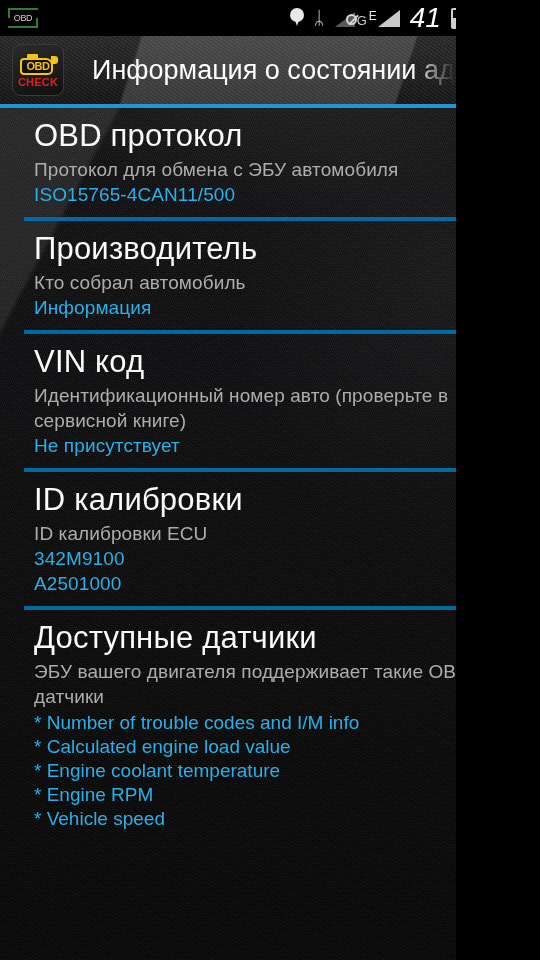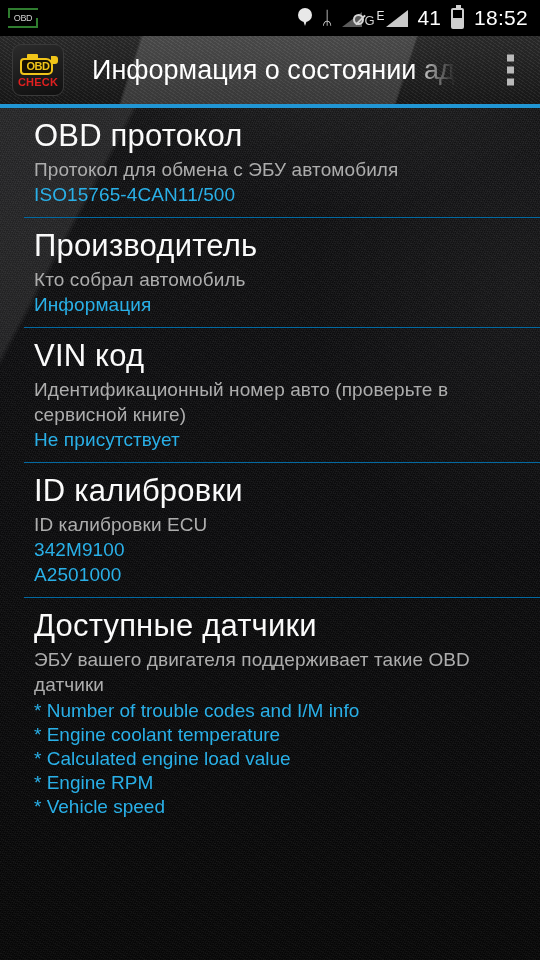--- a/index.html
+++ b/index.html
@@ -3,21 +3,21 @@
 <meta charset="utf-8">
 <style>
   * { margin:0; padding:0; box-sizing:border-box; }
   html, body {
     width:540px; height:960px;
     background:#000;
     font-family:"Liberation Sans", sans-serif;
     overflow:hidden;
   }
   #screen {
-    position:relative; width:540px; height:960px;
+    position:relative; width:456px; height:960px;
     background:#0d0d0d; overflow:hidden;
   }
 
   
   #bg-texture {
     position:absolute; inset:0;
     background-color:#111113;
     background-image:
       linear-gradient(118deg, rgba(255,255,255,.085) 0%, rgba(255,255,255,.085) 18%, rgba(255,255,255,0) 18.6%, rgba(255,255,255,0) 100%),
       radial-gradient(ellipse 360px 220px at 62% 6%, rgba(255,255,255,.055), rgba(255,255,255,0) 70%),
@@ -75,21 +75,21 @@
   .tri-dim .ban::after {
     content:""; position:absolute; left:-1px; top:3px;
     width:13px; height:2px; background:#d5d5d5; transform:rotate(-45deg);
   }
   .g-letter { font-size:13px; color:#cfcfcf; line-height:1; margin:0 1px 0 1px; }
   .e-letter { font-size:12px; color:#e8e8e8; line-height:1; align-self:flex-start; }
   .tri-bright {
     width:0;height:0;border-left:22px solid transparent;
     border-bottom:17px solid #c9c9c9;
   }
-  .batt-num { font-size:21px; color:#fff; }
+  .batt-num { font-size:28px; color:#fff;font-style:italic; }
   .batt-icon {
     width:13px; height:21px; border:2px solid #cfcfcf; border-radius:2px;
     position:relative; background:linear-gradient(to top,#cfcfcf 55%, #000 55%);
   }
   .batt-icon::before {
     content:""; position:absolute; top:-5px; left:3px;
     width:5px; height:3px; background:#cfcfcf;
   }
   .clock { font-size:21px; color:#fff; letter-spacing:.3px; }
 
@@ -150,21 +150,21 @@
     position:absolute; top:104px; left:0; width:540px; height:4px;
     background:#2196d4; z-index:21;
   }
 
   
   #content {
     position:absolute; top:108px; left:0; width:540px; height:852px;
     z-index:10; overflow:hidden;padding-left:24px;
   }
   .section { padding:6px 10px 10px 10px; position:relative; }
-  .section + .section { border-top:1px solid #0369a1; }
+  .section + .section { border-top:4px solid #0369a1; }
   .sec-title {
     font-size:31px; color:#fafafa; line-height:43px; letter-spacing:.2px;
     white-space:nowrap;
   }
   .sec-desc {
     font-size:19px; color:#adadad; line-height:25px; letter-spacing:.1px;
   }
   .sec-value {
     font-size:19px; color:#29b0e8; line-height:25px; letter-spacing:.1px;
   }
@@ -247,21 +247,21 @@
       <div class="sec-desc">ID калибровки ECU</div>
       <div class="sec-value">342M9100</div>
       <div class="sec-value">A2501000</div>
     </div>
 
     <div class="section">
       <div class="sec-title">Доступные датчики</div>
       <div class="sec-desc">ЭБУ вашего двигателя поддерживает такие OBD датчики</div>
       <div class="sensor-list" id="sensor-list">
           <div>* Number of trouble codes and I/M info</div>
+          <div>* Calculated engine load value</div>
           <div>* Engine coolant temperature</div>
-          <div>* Calculated engine load value</div>
           <div>* Engine RPM</div>
           <div>* Vehicle speed</div>
         </div>
     </div>
 
   </div>
 </div>
 
 </body></html>

